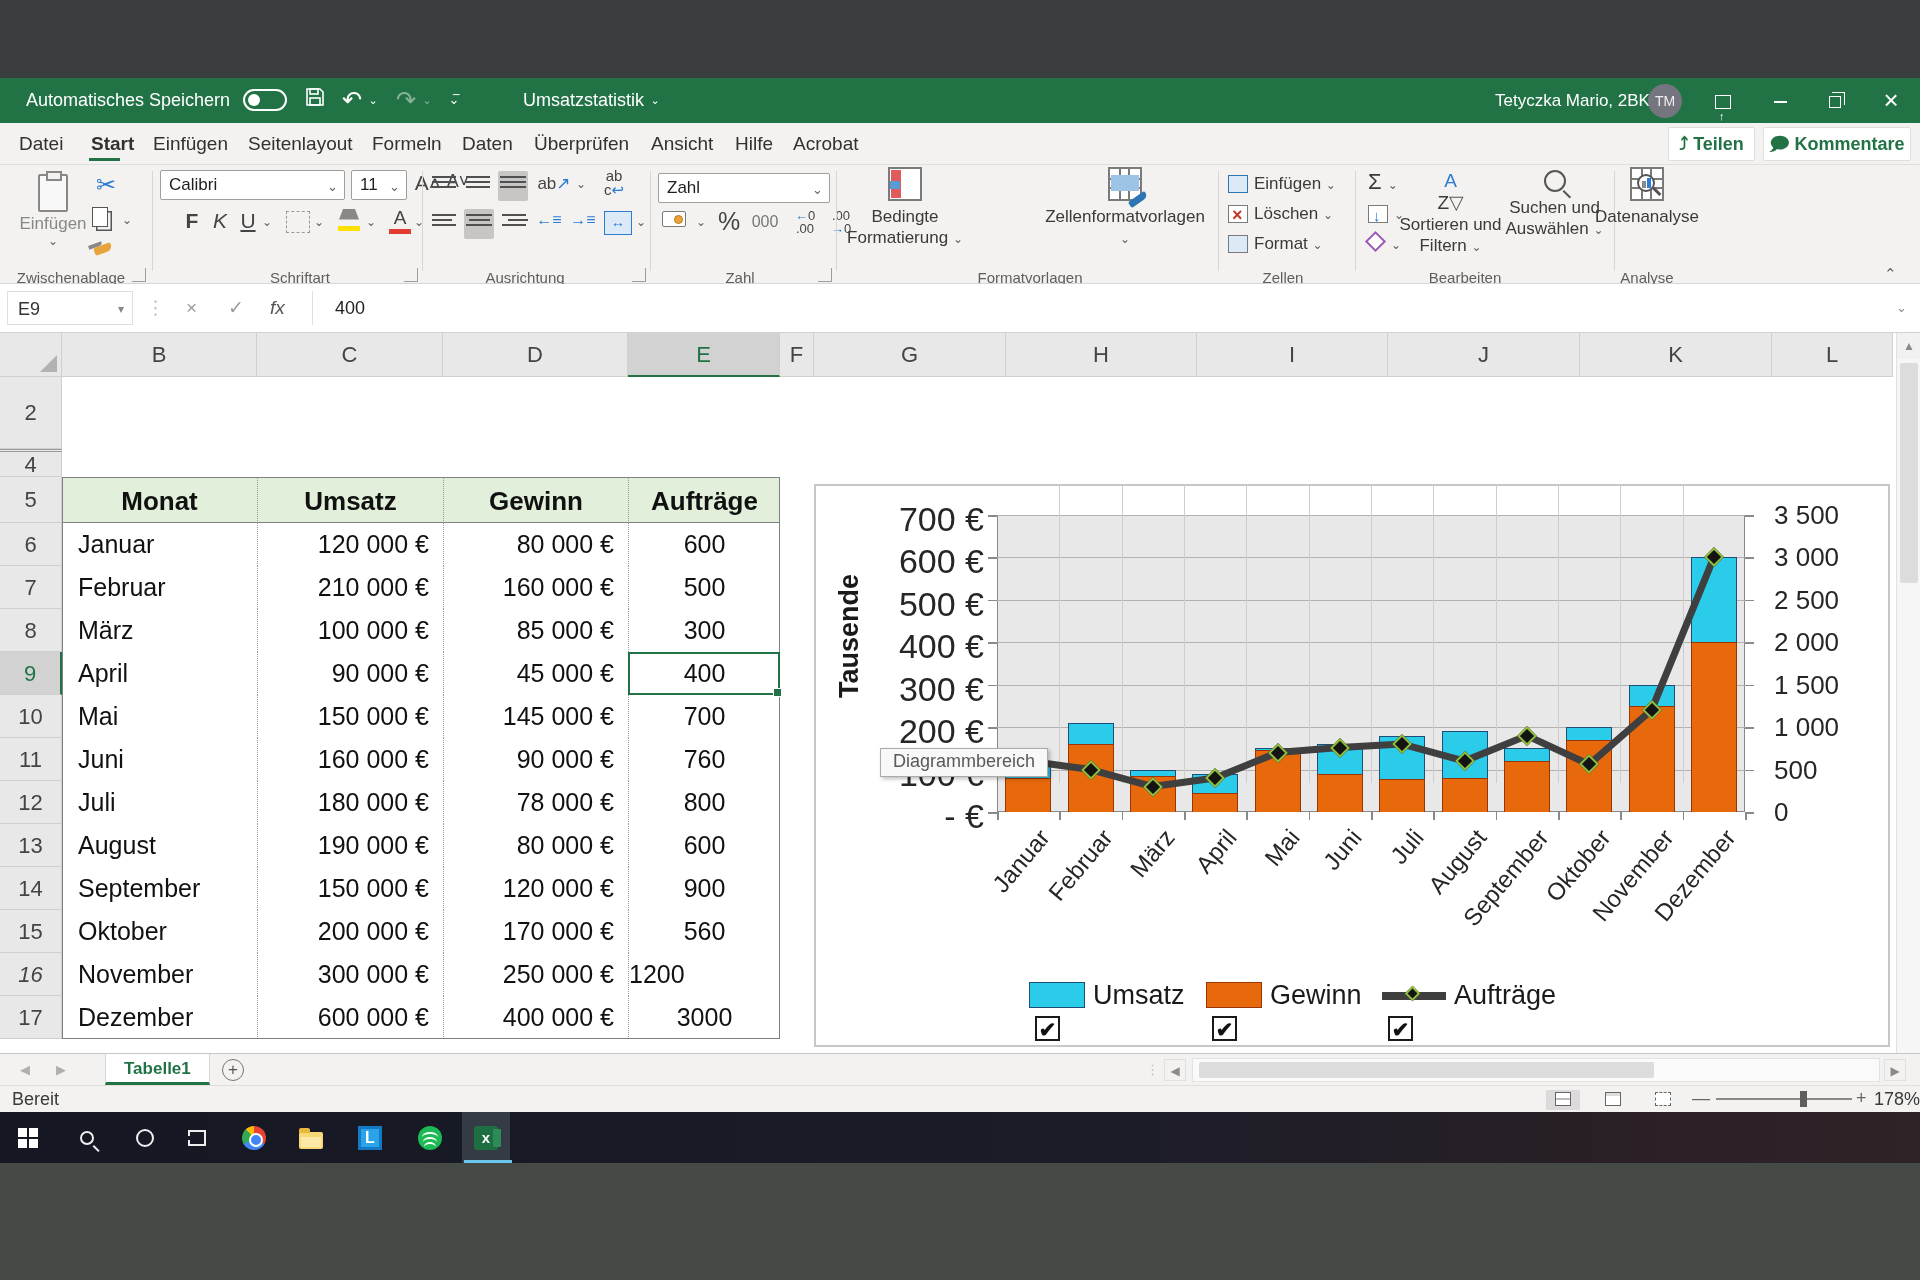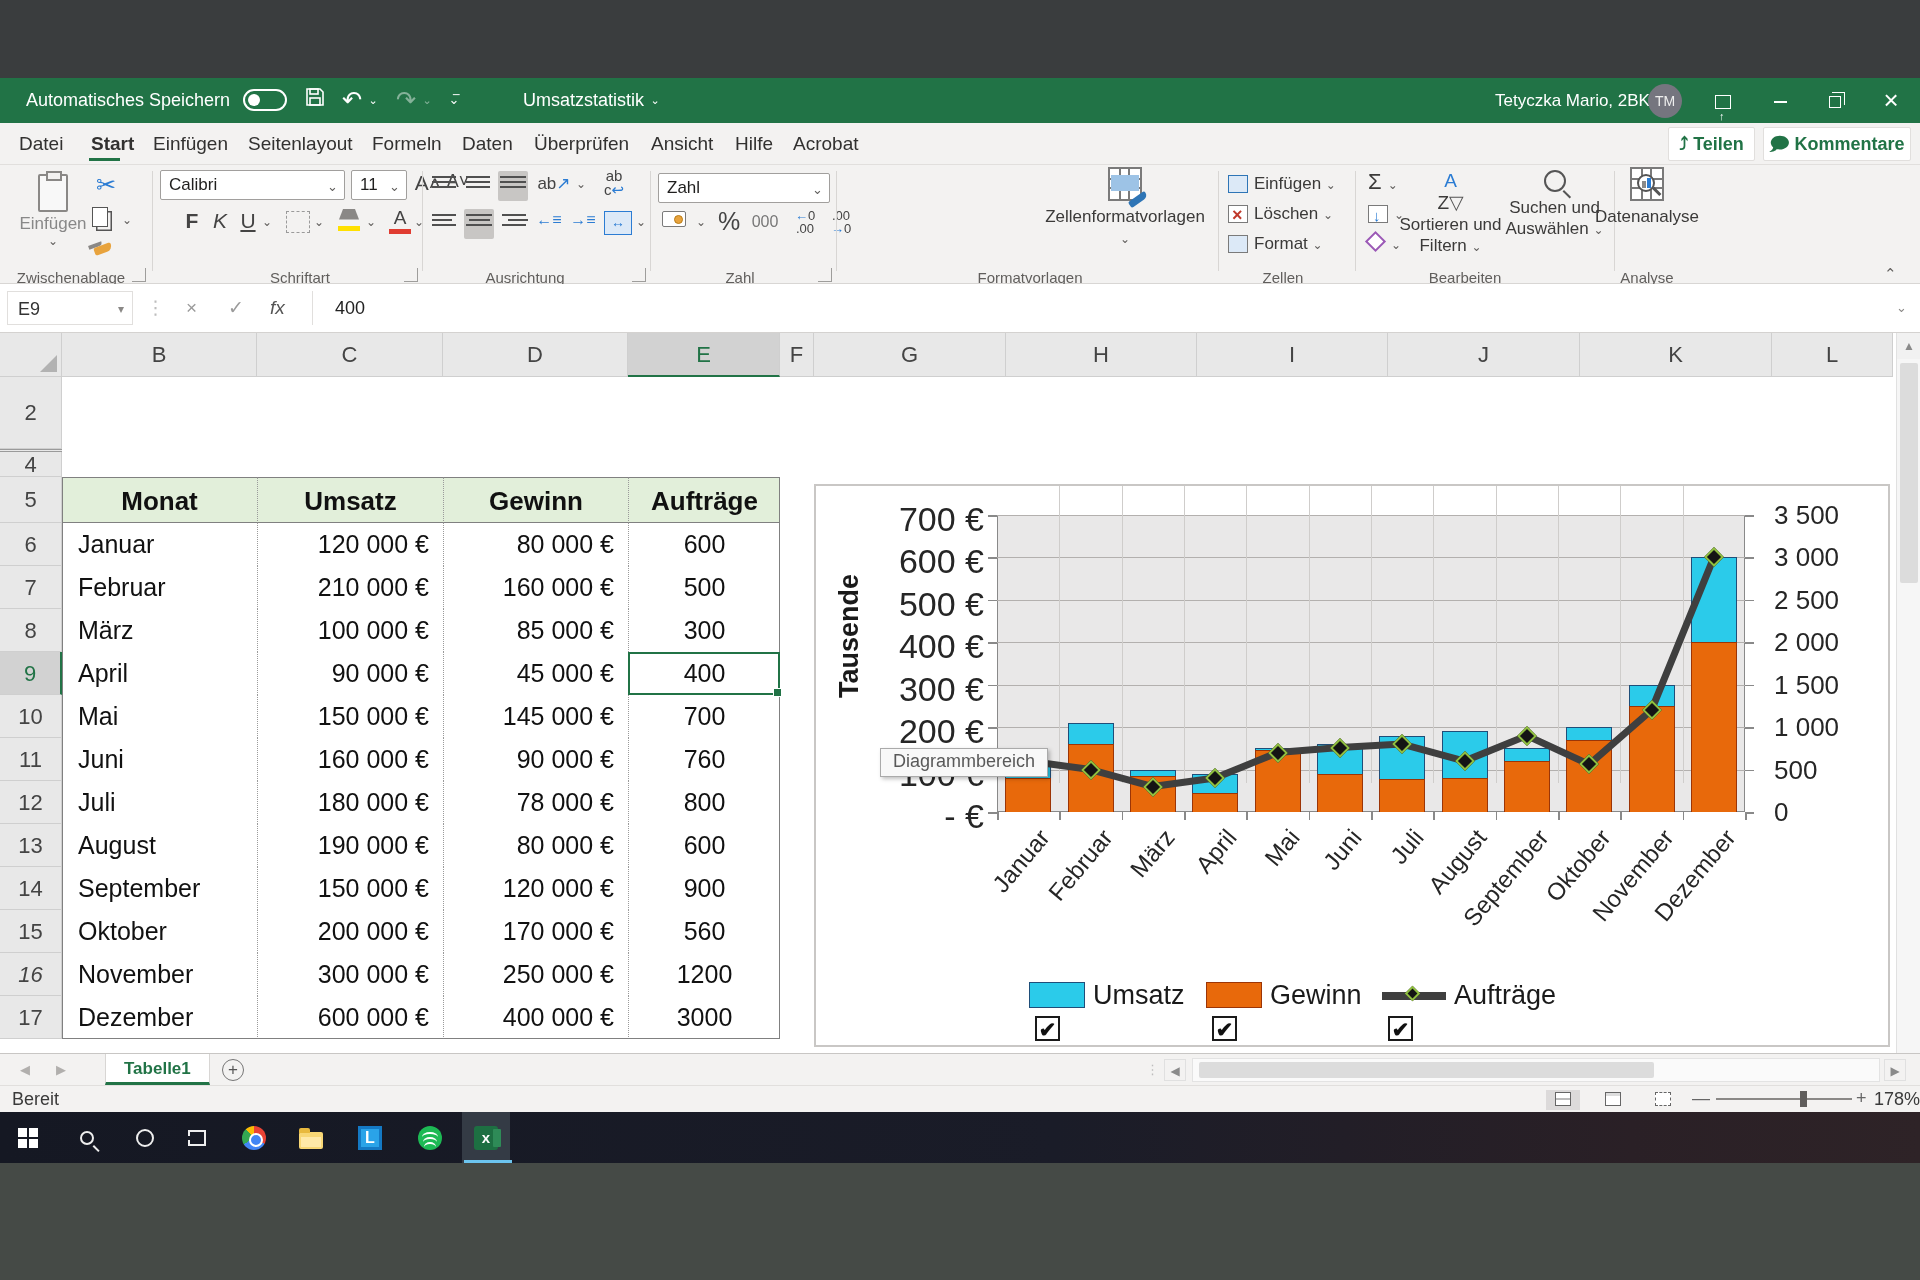--- a/index.html
+++ b/index.html
@@ -290,20 +290,24 @@
       </div>
     <span class="chev abs" style="left:696px;top:50px;">⌄</span>
     <div class="icbtn" style="left:714px;top:42px;width:30px;font-size:25px;"><span>%</span></div>
     <div class="icbtn" style="left:746px;top:48px;width:38px;font-size:16px;color:#777;"><span>000</span></div>
     <div class="icbtn" style="left:788px;top:44px;width:34px;font-size:13px;line-height:13px;color:#444;"><span style="color:#2b7cd3;">←</span>0<br>.00</div>
     <div class="icbtn" style="left:824px;top:44px;width:34px;font-size:13px;line-height:13px;color:#444;">.00<br><span style="color:#2b7cd3;">→</span>0</div>
     <div class="glabel" style="left:680px;width:120px;">Zahl</div>
     <div class="launcher" style="left:818px;"></div>
     <div class="gsep" style="left:836px;"></div>
 
+    <div class="bigbtn" style="left:830px;">
+      <span class="bigic grid3 cf"></span><br>
+      <span>Bedingte</span><br><span>Formatierung</span> <span class="chev">⌄</span>
+    </div>
     <div class="bigbtn" style="left:1030px;width:190px;">
       <span class="bigic grid3 zfv"><span class="brush2"></span></span><br>
       <span>Zellenformatvorlagen</span><br><span class="chev">⌄</span>
     </div>
     <div class="glabel" style="left:960px;width:140px;">Formatvorlagen</div>
     <div class="gsep" style="left:1218px;"></div>
 
     <div class="cellrow" style="left:1228px;top:6px;"><span class="mini ins"></span><span>Einfügen</span> <span class="chev">⌄</span></div>
     <div class="cellrow" style="left:1228px;top:36px;"><span class="mini del"></span><span>Löschen</span> <span class="chev">⌄</span></div>
     <div class="cellrow" style="left:1228px;top:66px;"><span class="mini fmt"></span><span>Format</span> <span class="chev">⌄</span></div>
@@ -417,21 +421,21 @@
         <div class="tcell vdot" style="left: 257px; width: 186px; top: 534px; height: 43px; text-align: right; padding-right: 14px;">150 000 €</div>
         <div class="tcell vdot" style="left: 443px; width: 185px; top: 534px; height: 43px; text-align: right; padding-right: 14px;">120 000 €</div>
         <div class="tcell vdot" style="left: 628px; width: 152px; top: 534px; height: 43px; text-align: center;">900</div>
         <div class="tcell" style="left: 62px; width: 195px; top: 577px; height: 43px; text-align: left; padding-left: 16px;">Oktober</div>
         <div class="tcell vdot" style="left: 257px; width: 186px; top: 577px; height: 43px; text-align: right; padding-right: 14px;">200 000 €</div>
         <div class="tcell vdot" style="left: 443px; width: 185px; top: 577px; height: 43px; text-align: right; padding-right: 14px;">170 000 €</div>
         <div class="tcell vdot" style="left: 628px; width: 152px; top: 577px; height: 43px; text-align: center;">560</div>
         <div class="tcell" style="left: 62px; width: 195px; top: 620px; height: 43px; text-align: left; padding-left: 16px;">November</div>
         <div class="tcell vdot" style="left: 257px; width: 186px; top: 620px; height: 43px; text-align: right; padding-right: 14px;">300 000 €</div>
         <div class="tcell vdot" style="left: 443px; width: 185px; top: 620px; height: 43px; text-align: right; padding-right: 14px;">250 000 €</div>
-        <div class="tcell vdot" style="left: 628px; width: 152px; top: 620px; height: 43px; text-align: center;">1200</div>
+        <div class="tcell vdot" style="left: 628px; width: 152px; top: 620px; height: 43px; text-align: left;">1200</div>
         <div class="tcell" style="left: 62px; width: 195px; top: 663px; height: 43px; text-align: left; padding-left: 16px;">Dezember</div>
         <div class="tcell vdot" style="left: 257px; width: 186px; top: 663px; height: 43px; text-align: right; padding-right: 14px;">600 000 €</div>
         <div class="tcell vdot" style="left: 443px; width: 185px; top: 663px; height: 43px; text-align: right; padding-right: 14px;">400 000 €</div>
         <div class="tcell vdot" style="left: 628px; width: 152px; top: 663px; height: 43px; text-align: center;">3000</div>
         <div class="tableframe" style="left: 62px; top: 144px; width: 718px; height: 562px;"></div>
       </div>
     <div class="selcell" style="left:628px;top:319px;width:152px;height:43px;"></div>
     <div class="fillhandle" style="left:773px;top:355px;"></div>
 
     <div class="chart">

